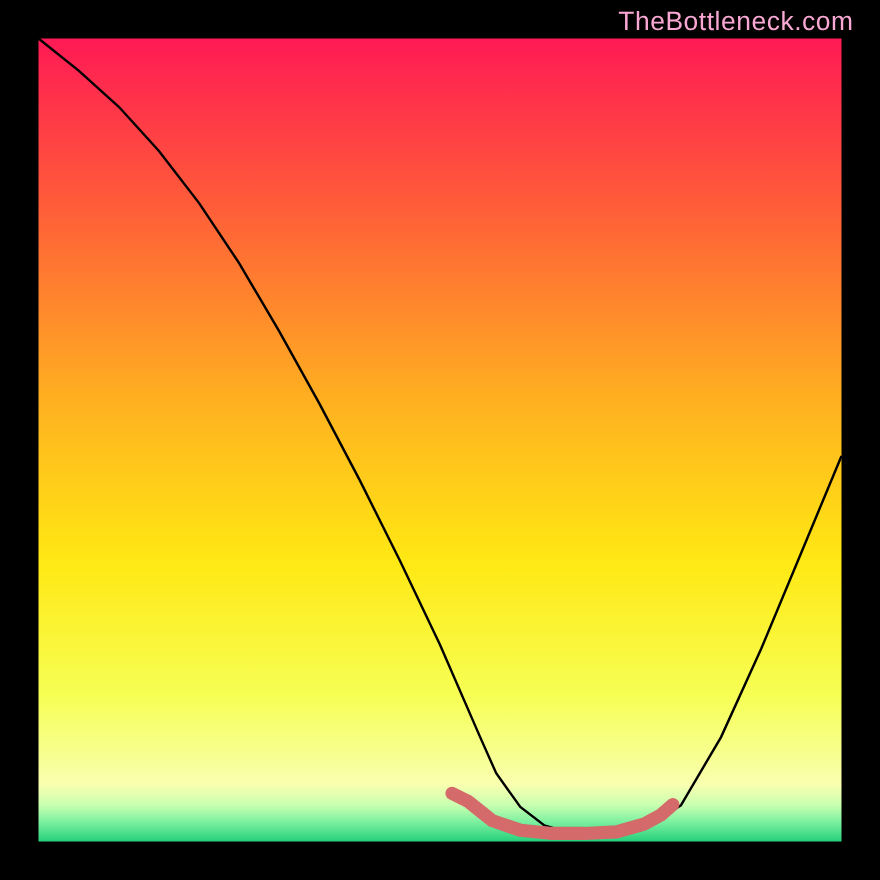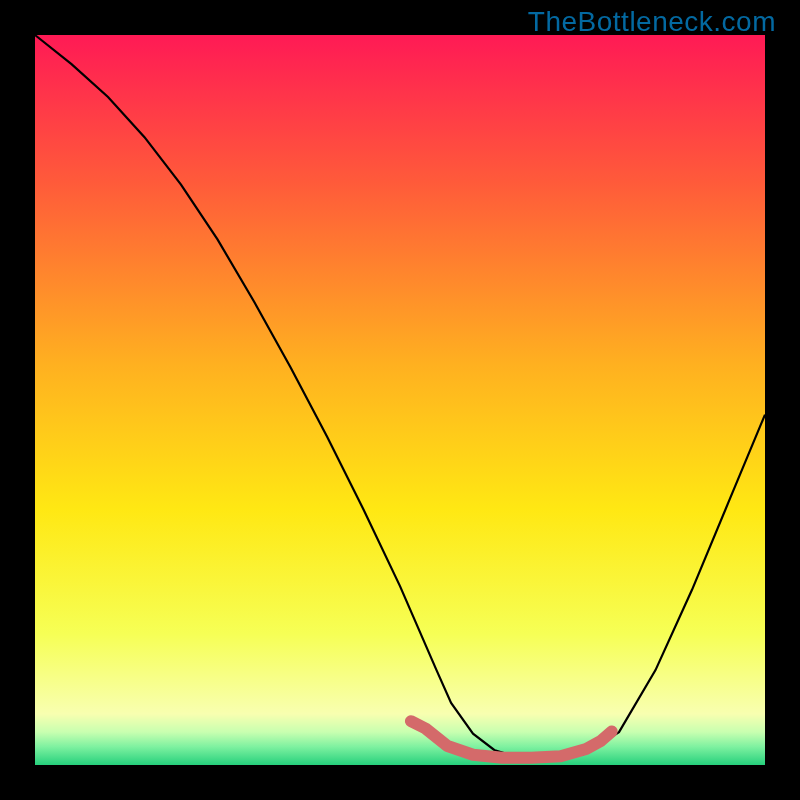--- a/index.html
+++ b/index.html
@@ -8,22 +8,22 @@
     position: relative;
     width: 800px;
     height: 800px;
     background: #000;
   }
   .watermark {
     position: absolute;
     top: 6px;
     right: 24px;
     font-family: Arial, Helvetica, sans-serif;
-    font-size: 28px;
-    color: #0369a1;
+    font-size: 24px;
+    color: #f9a8d4;
     letter-spacing: 0.5px;
     z-index: 10;
   }
   svg.plot {
     position: absolute;
     left: 0;
     top: 0;
     width: 800px;
     height: 800px;
   }

